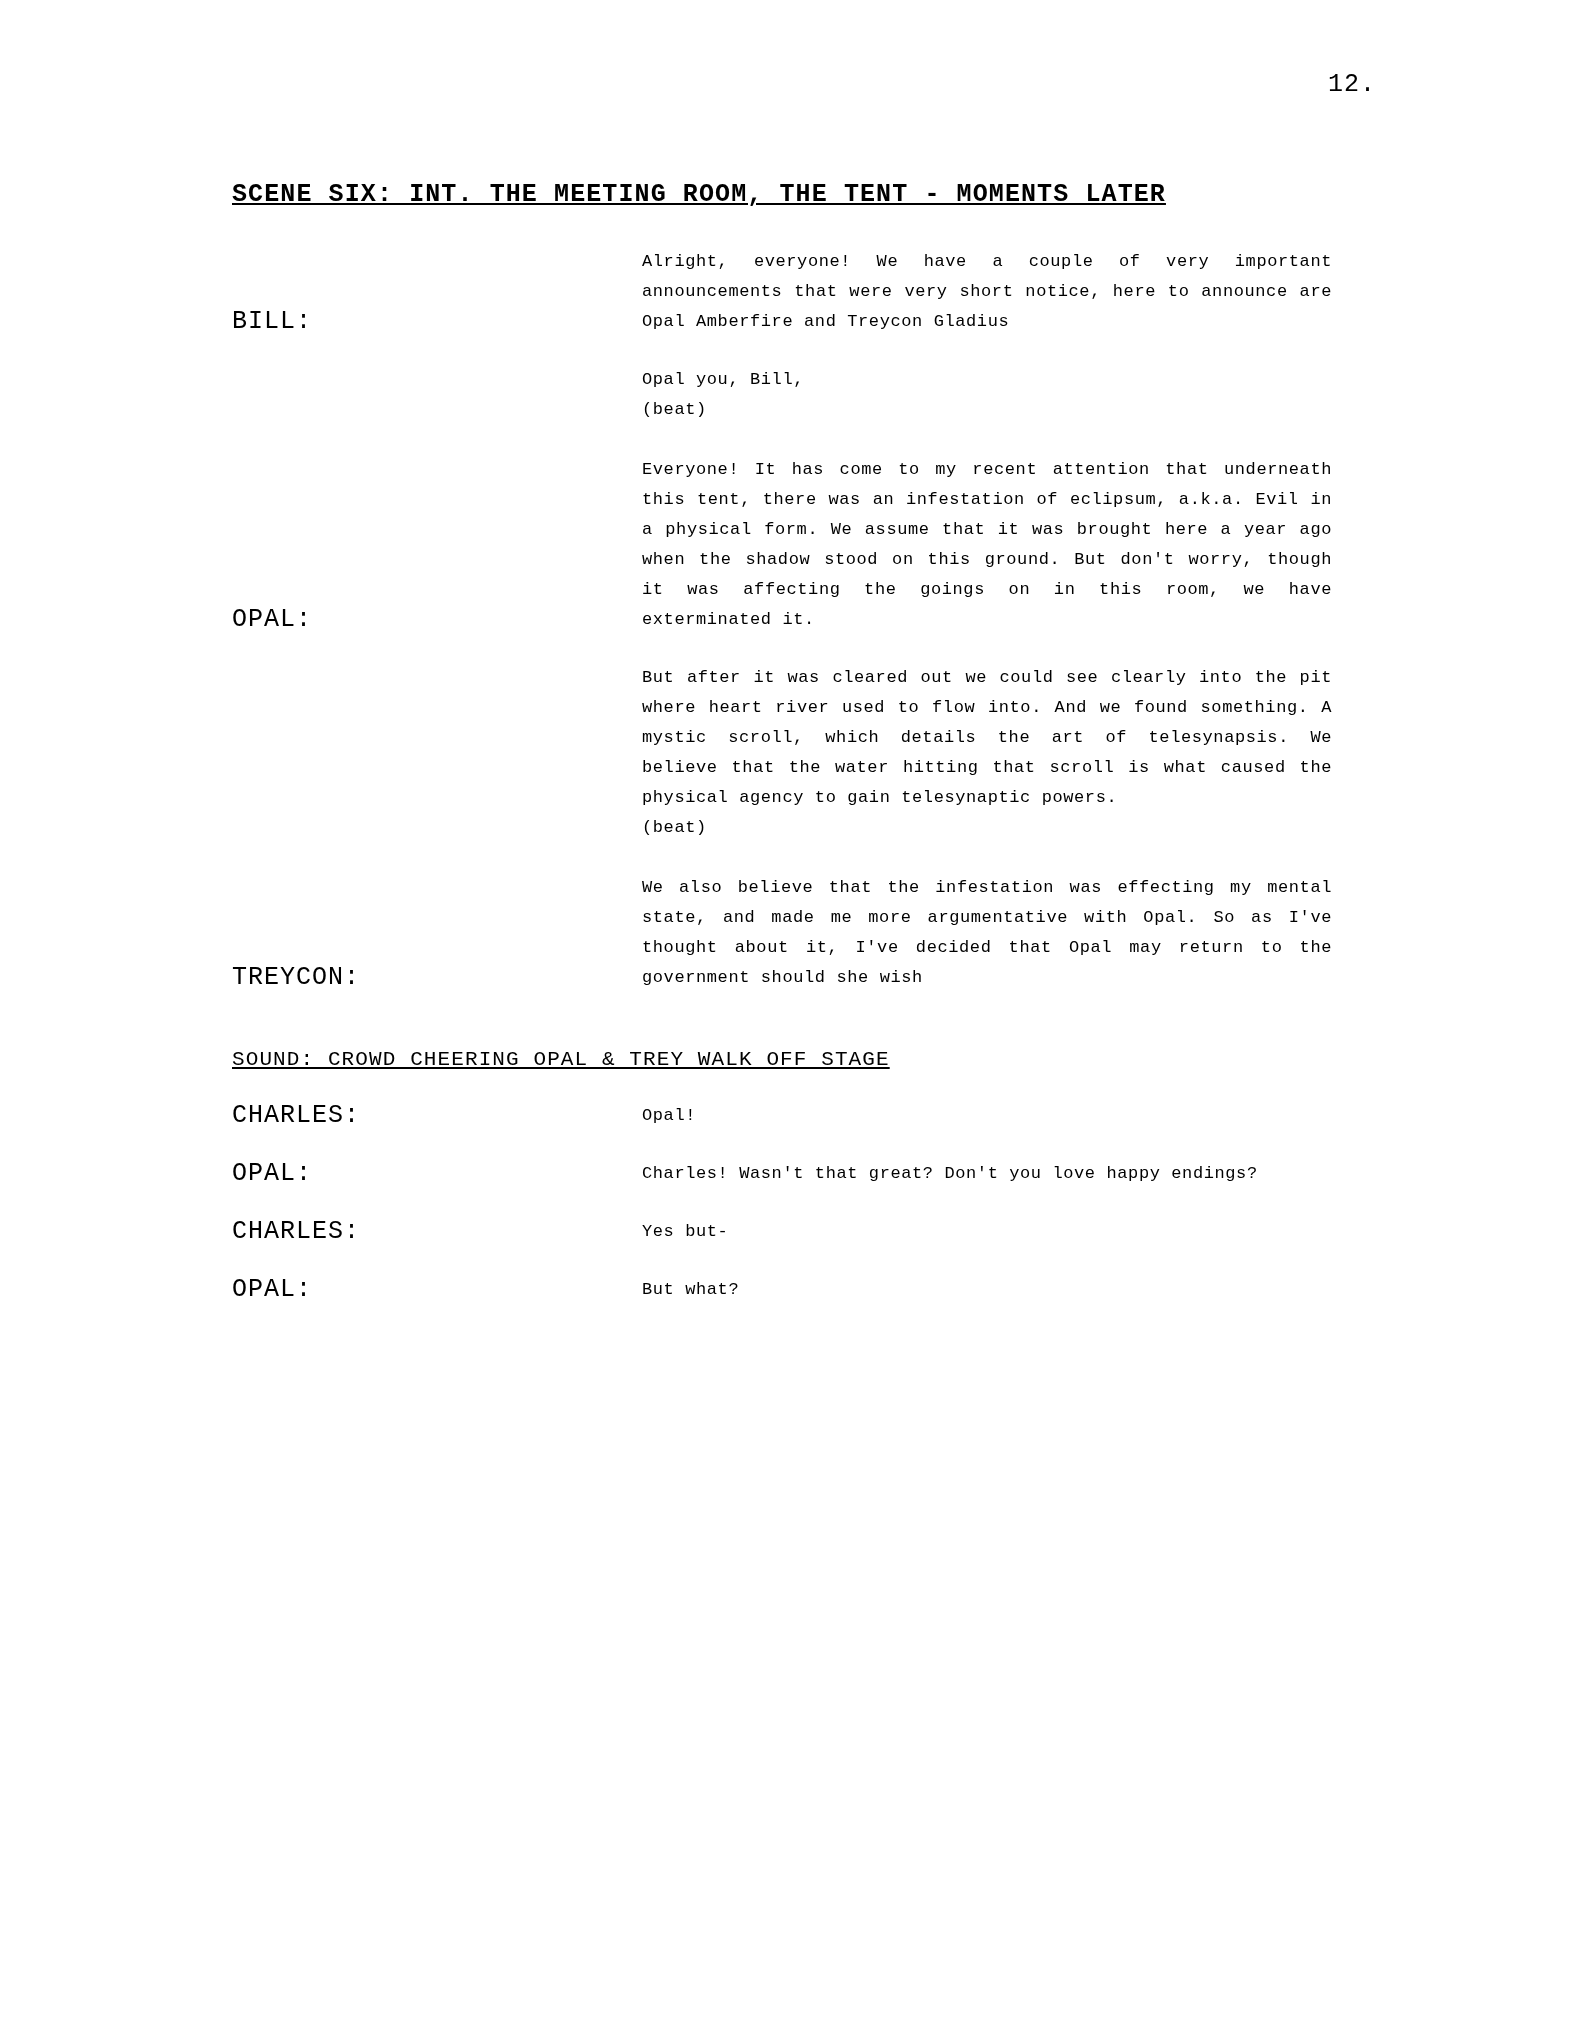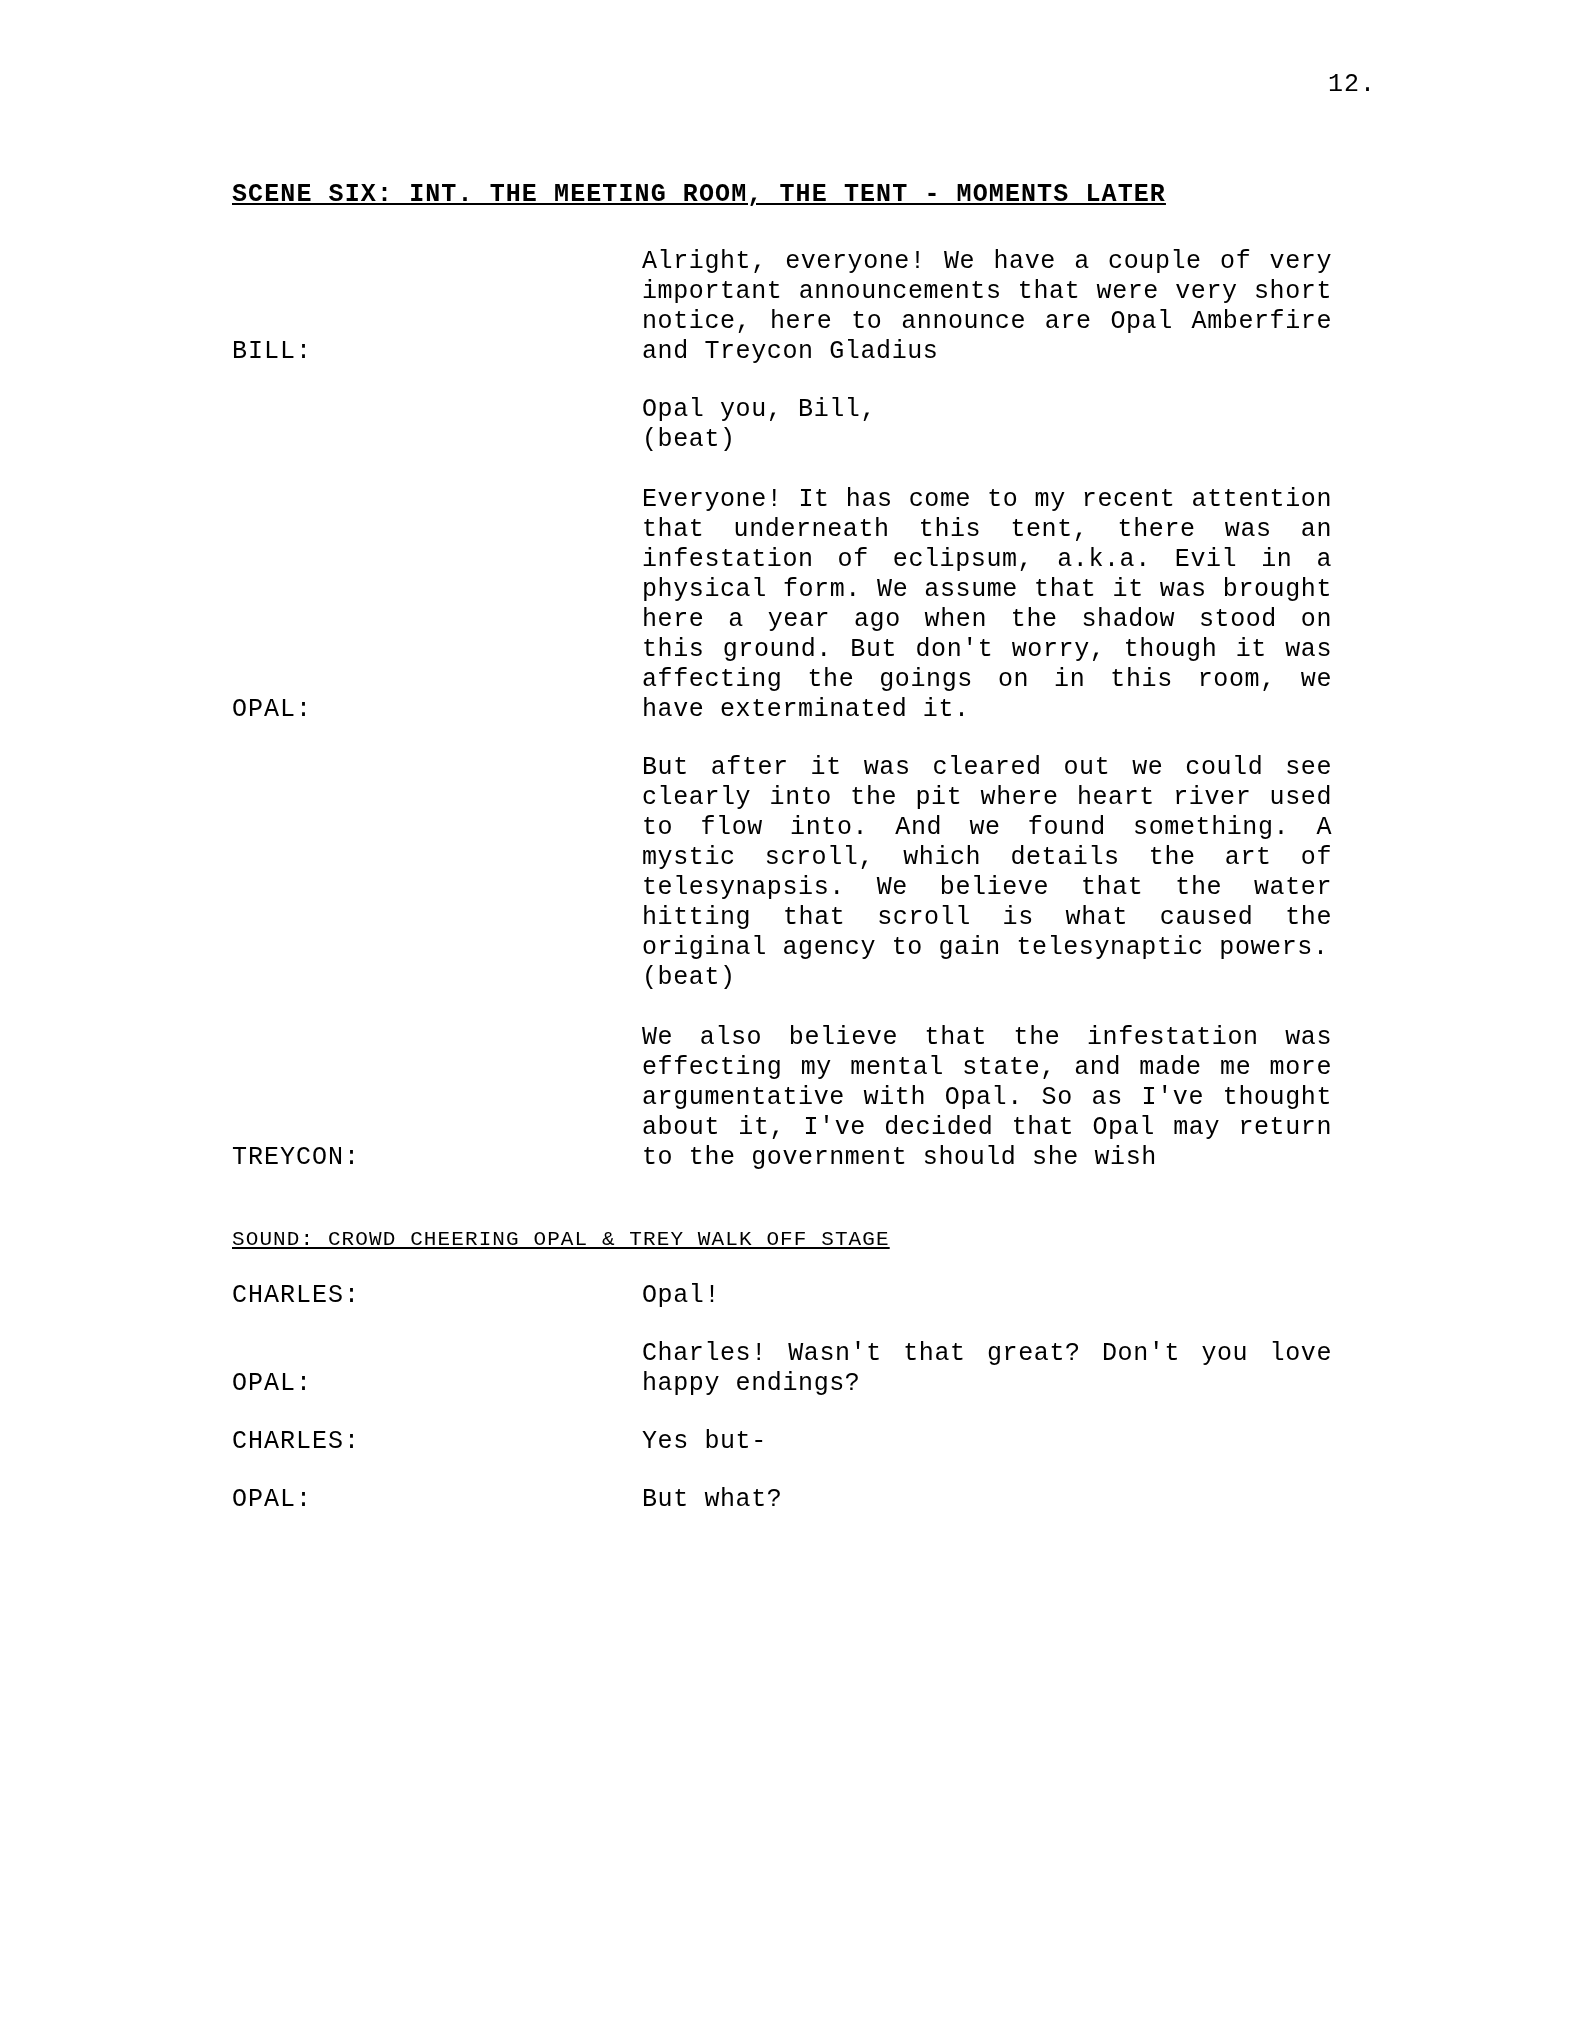--- a/index.html
+++ b/index.html
@@ -59,21 +59,21 @@
   .character {
     width: 410px;
     flex: 0 0 410px;
     font-size: 25px;
     letter-spacing: 1px;
     line-height: 30px;
     white-space: nowrap;
   }
   .speech {
     flex: 1 1 auto;
-    font-size: 25px;
+    font-size: 17px;
     letter-spacing: 0.6px;
     line-height: 30px;
     text-align: justify;
     max-width: 690px;
   }
   .speech p {
     margin: 0;
   }
   .speech p.gap {
     margin-top: 30px;
@@ -105,21 +105,21 @@
       <div class="speech">
         <p>Opal you, Bill,</p>
         <p class="beat">(beat)</p>
         <p class="gap">Everyone! It has come to my recent attention that underneath this tent, there was an infestation of eclipsum, a.k.a. Evil in a physical form. We assume that it was brought here a year ago when the shadow stood on this ground. But don't worry, though it was affecting the goings on in this room, we have exterminated it.</p>
       </div>
     </div>
 
     <div class="dialogue-block">
       <div class="character">TREYCON:</div>
       <div class="speech">
-        <p>But after it was cleared out we could see clearly into the pit where heart river used to flow into. And we found something. A mystic scroll, which details the art of telesynapsis. We believe that the water hitting that scroll is what caused the original agency to gain telesynaptic powers.</p>
+        <p>But after it was cleared out we could see clearly into the pit where heart river used to flow into. And we found something. A mystic scroll, which details the art of telesynapsis. We believe that the water hitting that scroll is what caused the physical agency to gain telesynaptic powers.</p>
         <p class="beat">(beat)</p>
         <p class="gap">We also believe that the infestation was effecting my mental state, and made me more argumentative with Opal. So as I've thought about it, I've decided that Opal may return to the government should she wish</p>
       </div>
     </div>
 
     <div class="sound-heading">SOUND: CROWD CHEERING OPAL &amp; TREY WALK OFF STAGE</div>
 
     <div class="dialogue-block">
       <div class="character">CHARLES:</div>
       <div class="speech">

